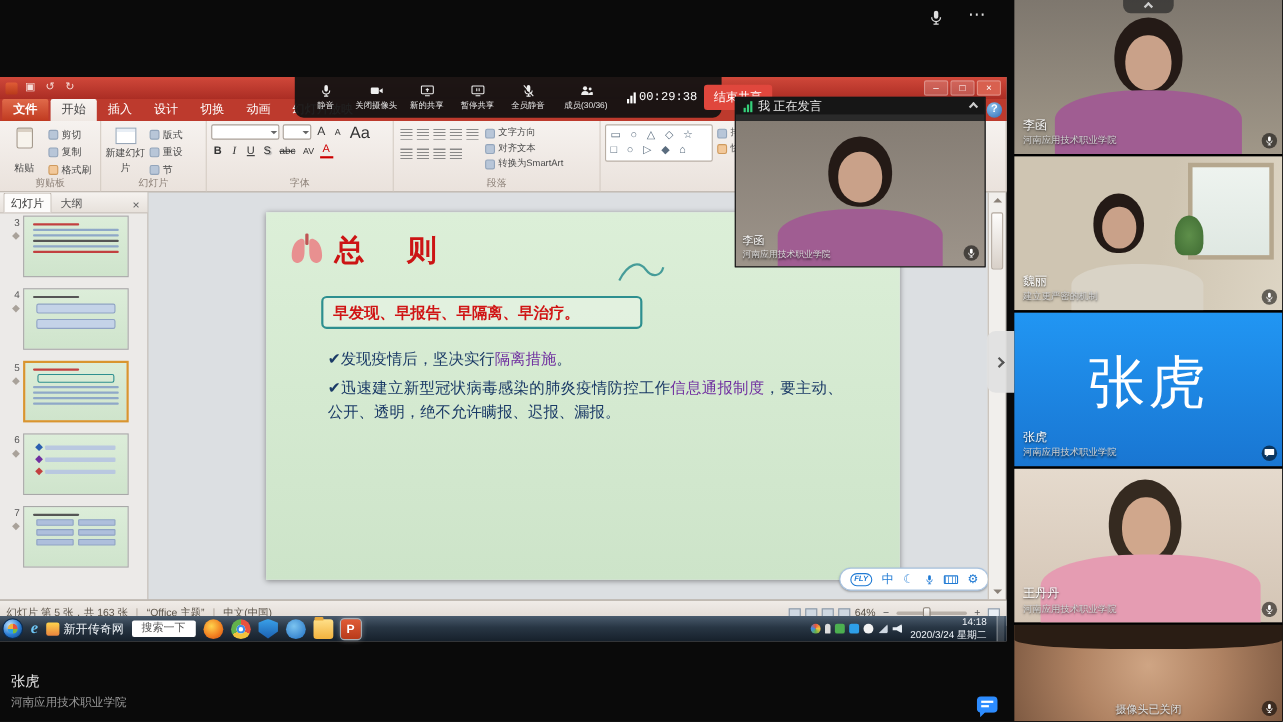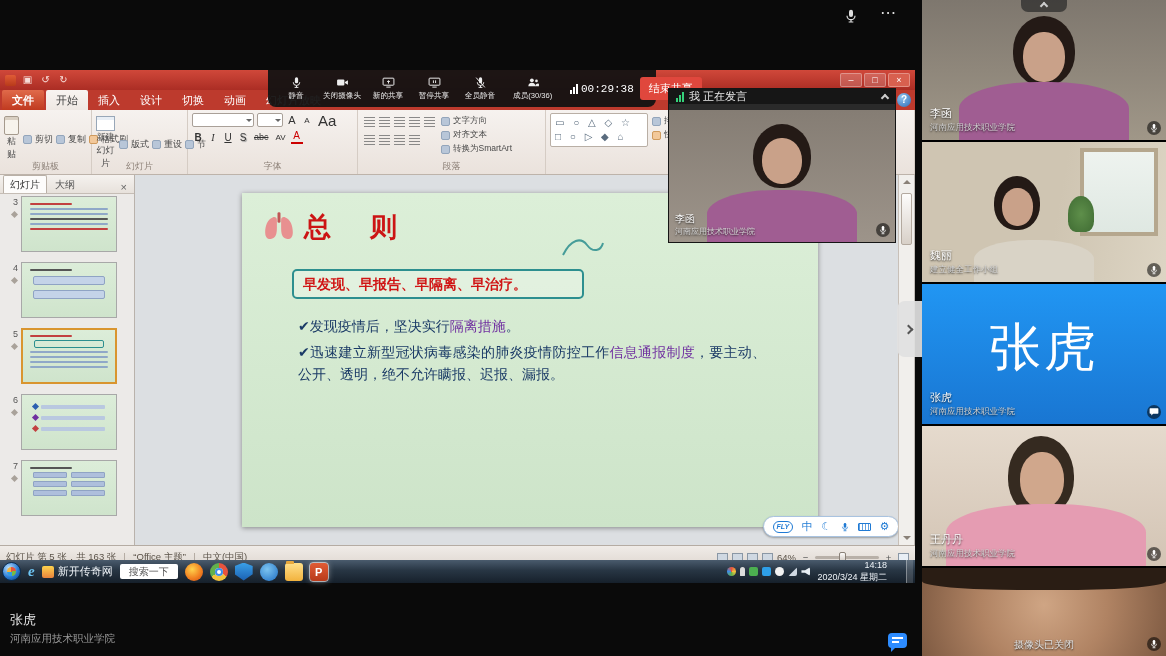--- a/index.html
+++ b/index.html
@@ -37,21 +37,21 @@
 
   .ribbon { position:absolute; left:0; top:40px; width:100%; height:65px;
     background:linear-gradient(#f6f2ef,#eae2dc); border-bottom:1px solid #bdb3aa; display:flex; }
   .grp { position:relative; border-right:1px solid #d5ccc4; padding:3px 4px 13px; }
   .grp-label { position:absolute; left:0; right:0; bottom:1px; text-align:center; font-size:9px; color:#8d8178; }
   .grp-body { display:flex; gap:4px; }
   .bigbtn { display:flex; flex-direction:column; align-items:center; justify-content:space-between;
     width:36px; padding:3px 0 2px; font-size:9px; color:#4a4a4a; text-align:center; }
   .icn-clipboard { width:15px; height:19px; background:#f7f3ec; border:1px solid #a59a8d; border-radius:2px; box-shadow:inset 0 3px #d9cfc2; }
   .icn-slide { width:19px; height:15px; background:#fff; border:1px solid #98a7b8; box-shadow:inset 0 3px #e8eef5; }
-  .scol { display:flex; flex-direction:row; gap:3px; padding-top:3px; }
+  .scol { display:flex; flex-direction:column; gap:3px; padding-top:3px; }
   .sbtn { display:flex; align-items:center; gap:3px; font-size:9px; color:#4a4a4a; white-space:nowrap; }
   .mi { width:9px; height:9px; border-radius:2px; background:#b8c6d8; border:1px solid #93a5bb; flex:none; }
   .mi.or { background:#f2c89a; border-color:#cf9a5d; }
   .g-font .grp-body { flex-direction:column; gap:4px; }
   .frow { display:flex; align-items:center; gap:3px; }
   .combo { position:relative; height:14px; background:#fff; border:1px solid #a9a098; border-radius:2px; }
   .combo.wide { width:62px; } .combo.narrow { width:26px; }
   .car { position:absolute; right:1px; top:5px; width:0; height:0; border:3px solid transparent; border-top-color:#666; }
   .fb { min-width:12px; padding:0 2px; height:13px; line-height:13px; font-size:10px; color:#333; text-align:center; }
   .fb-b { font-weight:bold; } .fb-i { font-style:italic; font-family:"Liberation Serif",serif; }
@@ -159,21 +159,21 @@
     line-height:18px; outline:1px solid rgba(255,255,255,.55); box-shadow:0 0 6px rgba(255,255,255,.45); }
   .flexsp { flex:1; }
   .tray { display:flex; gap:4px; align-items:center; }
   .tr { width:9px; height:9px; border-radius:2px; display:inline-block; }
   .tr1 { background:conic-gradient(#e8533d,#f2c23d,#62b14c,#3e8ee8,#e8533d); border-radius:50%; }
   .tr2 { width:5px; background:#ddd; border-radius:3px 3px 1px 1px; }
   .tr3 { background:#4caf50; } .tr4 { background:#2e9fe8; } .tr5 { background:#f2f2f2; border-radius:50%; }
   .tr6 { background:#cfd8e2; clip-path:polygon(0 100%,100% 0,100% 100%); }
   .tr7 { background:#e8eef4; clip-path:polygon(0 35%,40% 35%,100% 0,100% 100%,40% 65%,0 65%); }
   .clock { display:flex; flex-direction:column; align-items:flex-end; justify-content:center;
-    color:#eef3f8; font-size:9px; line-height:1.3; white-space:nowrap; margin-right:12px; }
+    color:#eef3f8; font-size:9px; line-height:1.3; white-space:nowrap; margin-right:2px; }
   .showdesk { width:7px; align-self:stretch; background:rgba(255,255,255,.14); border-left:1px solid rgba(255,255,255,.35); }
 
   
   .mtool { position:absolute; left:268px; top:70px; width:388px; height:37px; background:rgba(18,18,18,.94);
     border-radius:0 0 8px 8px; display:flex; align-items:center; padding:2px 6px; gap:2px; z-index:6; }
   .mt-item { flex:none; display:flex; flex-direction:column; align-items:center; gap:1px; color:#e8e8e8; width:44px; }
   .mt-item.wide { width:58px; }
   .mt-ic { width:13px; height:13px; color:#eee; }
   .mt-lb { font-size:8px; white-space:nowrap; transform:scale(.95); }
   .mt-timer { display:flex; align-items:center; gap:3px; color:#fff; font-size:11px;
@@ -749,21 +749,21 @@
     <div class="tile t2 v2">
       <div class="vid">
         <span class="win"></span>
           <span class="plant"></span>
         <span class="head"></span>
           <span class="face"></span>
           <span class="torso"></span>
       </div>
       <div class="tag">
         <span class="pname">魏丽</span>
-        <span class="pschool">建立健全工作小组</span>
+        <span class="pschool">建立更严密的机制</span>
       </div>
       <span class="badge ic">
           <svg>
             <use href="#i-mic"></use>
           </svg>
         </span>
     </div>
 
     <div class="tile t3 namecard">
       <div class="vid"></div>

